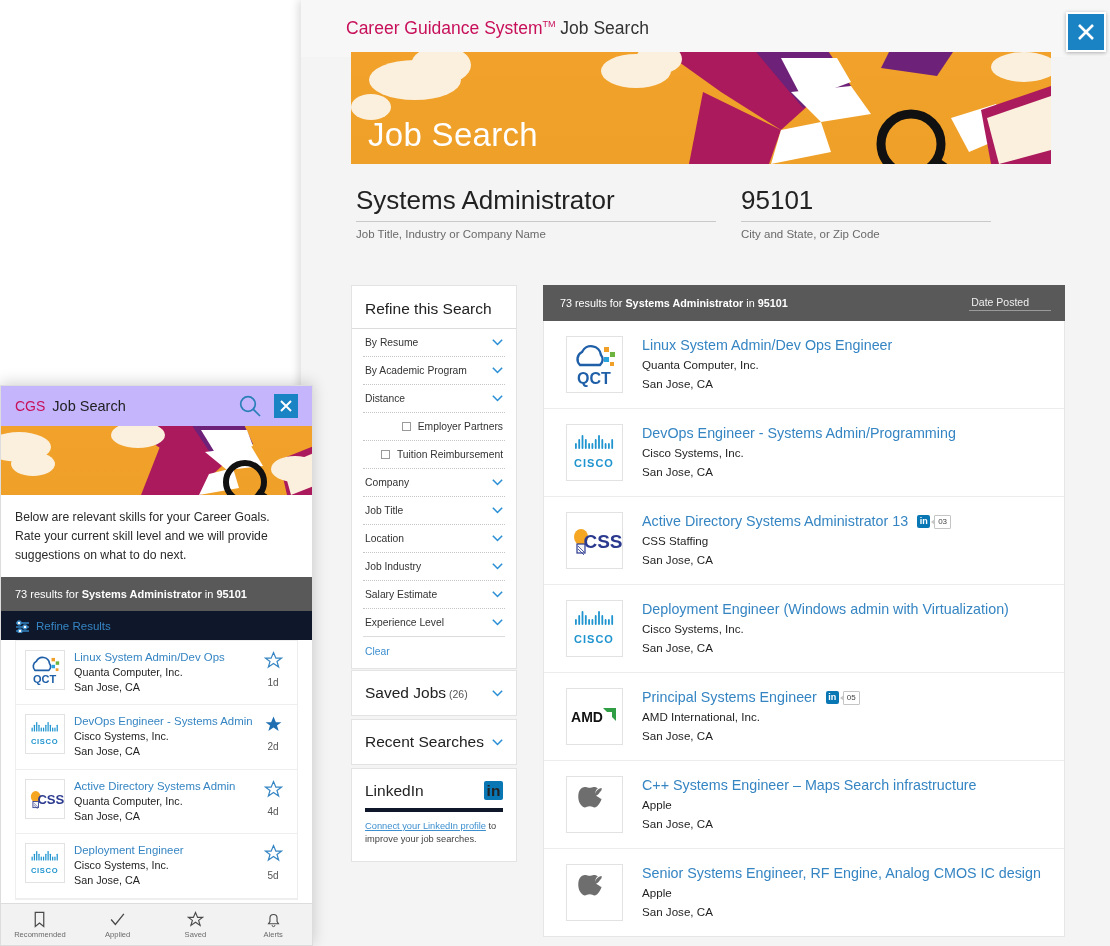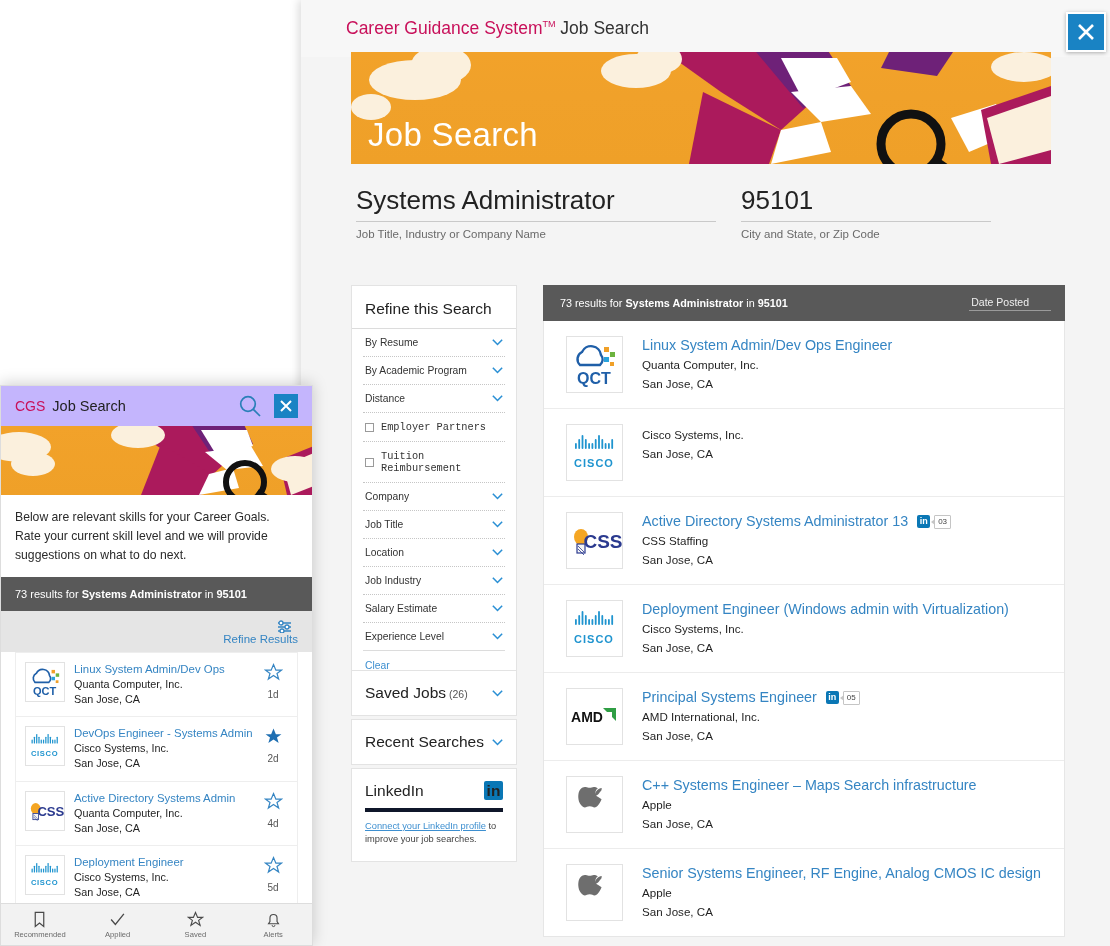--- a/index.html
+++ b/index.html
@@ -64,21 +64,21 @@
     display:flex; align-items:center; justify-content:space-between;
     margin:0 11px; padding:8px 2px; font-size:10.3px; color:#333;
     border-bottom:1px dotted #c6c6c6;
   }
   .frow:last-of-type { border-bottom:1px solid #dcdcdc; }
   .chev { width:11px; height:7px; flex:none; }
   .cb {
     width:9px; height:9px; border:1px solid #9a9a9a; background:#fff;
     display:inline-block; margin-right:7px; flex:none;
   }
-  .frow.check { justify-content:flex-start;font-family:Liberation Mono, monospace; }
+  .frow.check { justify-content:flex-end; }
   .clear { padding:9px 13px 11px; font-size:10.3px; color:#3d8fd0; cursor:pointer; }
 
   .card {
     position:absolute; left:0; width:166px; background:#fff; border:1px solid #e3e3e3;
     display:flex; align-items:center; justify-content:space-between;
     padding:13px 13px; font-size:15.5px; color:#222;
   }
   .card .cnt { font-size:10.5px; color:#555; margin-left:3px; }
   .li-card {
     position:absolute; left:0; width:166px; background:#fff; border:1px solid #e3e3e3;
@@ -135,22 +135,22 @@
     overflow:hidden; z-index:30;
   }
   .m-top { height:40px; display:flex; align-items:center; padding:0 14px; background:#c4b5fd; }
   .m-logo { color:#c8105a; font-size:14px; }
   .m-title { font-size:14.5px; color:#222; margin-left:7px; flex:1; }
   .m-hero { height:69px; position:relative; overflow:hidden;
     background: linear-gradient(180deg,#f2a22a,#efa028); }
   .m-desc { font-size:12.2px; color:#2a2a2a; line-height:1.55; padding:13px 14px 12px; }
   .m-res { height:34px; background:#595959; color:#fff; font-size:11px;
     display:flex; align-items:center; padding:0 14px; }
-  .m-refine { display:flex; align-items:flex-end; padding:9px 14px 7px;
-    font-size:11.5px; color:#3585c3; background:#e5e5e5;flex-direction:column; }
+  .m-refine { display:flex; align-items:flex-start; padding:9px 14px 7px;
+    font-size:11.5px; color:#3585c3; background:#0f172a; }
   .m-list { background:#fff; margin:0 14px; border:1px solid #eee; }
   .m-job { display:flex; align-items:flex-start; padding:9px 8px 9px 9px;
     border-bottom:1px solid #eee; }
   .m-logo-box { width:40px; height:40px; border:1px solid #e2e2e2; flex:none;
     display:flex; align-items:center; justify-content:center; overflow:hidden; background:#fff; }
   .m-jinfo { flex:1; padding-left:9px; }
   .m-jtitle { font-size:11.4px; color:#3585c3; line-height:1.3; }
   .m-jmeta { font-size:10.8px; color:#1f1f1f; line-height:1.42; }
   .m-right { width:32px; text-align:center; flex:none; padding-top:1px; }
   .m-day { font-size:10px; color:#555; padding-top:3px; }
@@ -344,20 +344,23 @@
                   <rect x="27.799999999999997" y="14" width="1.8" height="10" rx="0.9" fill="#1f94cf"></rect>
                   <rect x="31.099999999999998" y="10" width="1.8" height="14" rx="0.9" fill="#1f94cf"></rect>
                   <rect x="34.4" y="14" width="1.8" height="10" rx="0.9" fill="#1f94cf"></rect>
                   <rect x="37.7" y="18" width="1.8" height="6" rx="0.9" fill="#1f94cf"></rect>
                   <rect x="41" y="18" width="1.8" height="6" rx="0.9" fill="#1f94cf"></rect>
                   <rect x="44.3" y="14" width="1.8" height="10" rx="0.9" fill="#1f94cf"></rect>
                   <text x="27" y="42" font-family="Liberation Sans" font-size="11" font-weight="bold" fill="#1f94cf" text-anchor="middle" letter-spacing="1">CISCO</text>
                 </svg>
               </div>
               <div class="jinfo">
+                <div class="jtitle">
+                  <span>DevOps Engineer - Systems Admin/Programming</span>
+                </div>
                 <div class="jmeta">Cisco Systems, Inc.</div>
                 <div class="jmeta">San Jose, CA</div>
               </div>
             </div>
             <div class="job">
               <div class="logo">
                 <svg width="55" height="55" viewBox="0 0 55 55">
                   <ellipse cx="14" cy="24" rx="7" ry="8" fill="#f5a623"></ellipse>
                   <rect x="10" y="31" width="8" height="9" fill="#f5f5f5" stroke="#2b3a8f" stroke-width="1.2"></rect>
                   <path d="M11 33 L17 39 M11 36 L17 42" stroke="#2b3a8f" stroke-width="0.8"></path>

